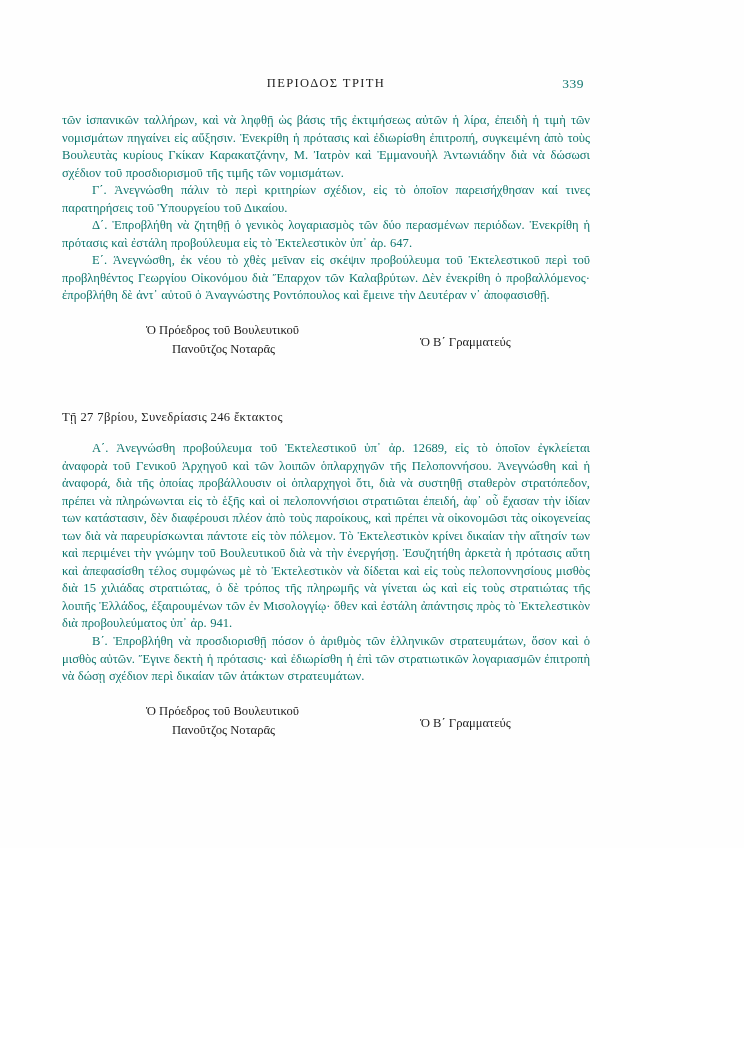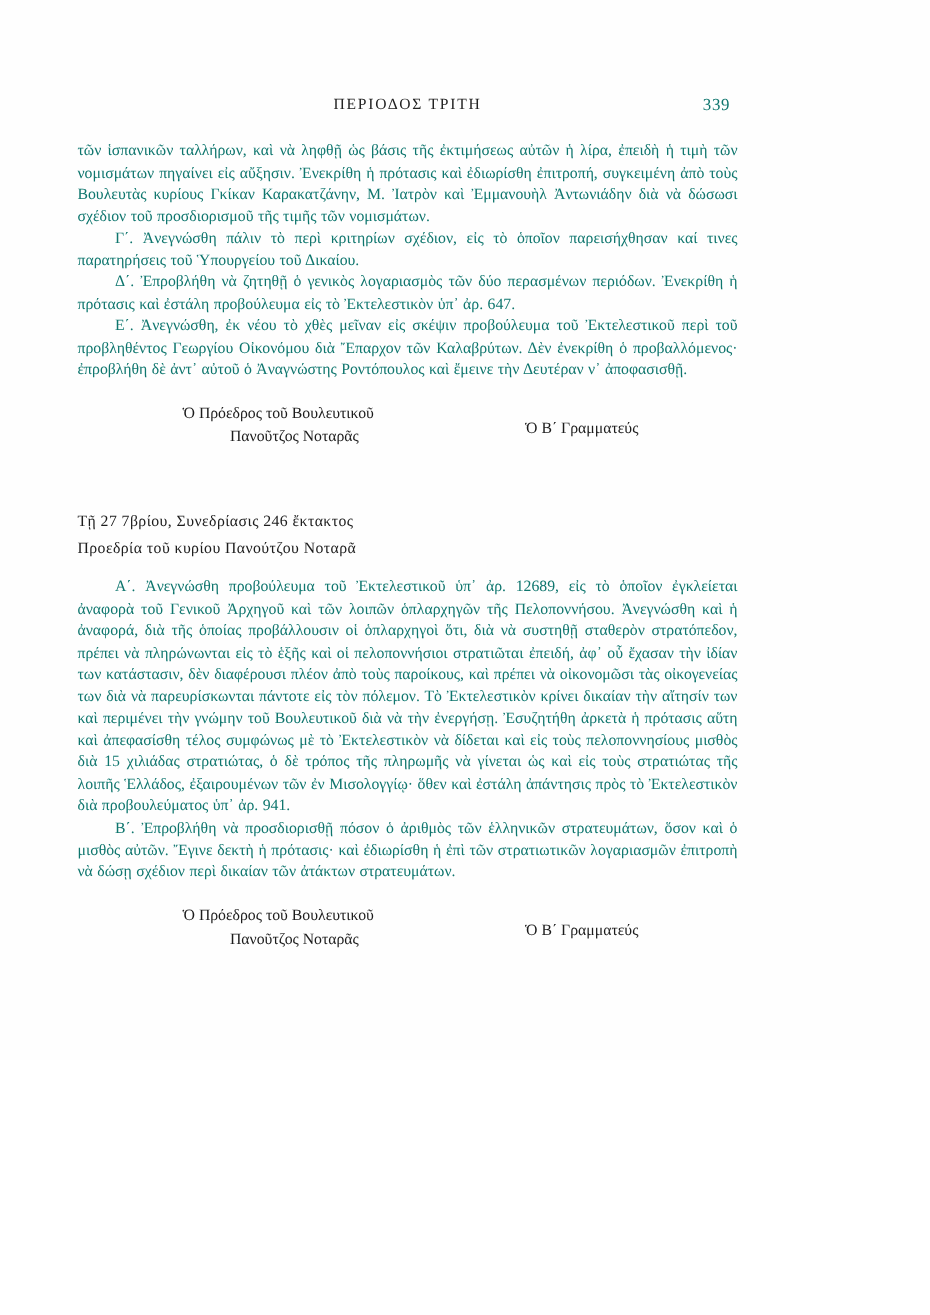--- a/index.html
+++ b/index.html
@@ -87,21 +87,20 @@
   }
   .sig-left {
     position: absolute;
     left: 46px;
     top: 0;
     margin-left: 38px;
   }
   .sig-left .sig-name {
     display: block;
     padding-left: 26px;
-    text-align: center;
   }
   .sig-right {
     position: absolute;
     left: 358px;
     top: 12px;
     white-space: nowrap;
   }
 
   
   .session-heading {
@@ -143,21 +142,20 @@
     <div class="signature">
       <div class="sig-left">
         <span>Ὁ Πρόεδρος τοῦ Βουλευτικοῦ</span>
         <span class="sig-name">Πανοῦτζος Νοταρᾶς</span>
       </div>
       <div class="sig-right">Ὁ Β΄ Γραμματεύς</div>
     </div>
 
     <div class="session-heading">
       <span class="line">Τῇ 27 7βρίου, Συνεδρίασις 246 ἔκτακτος</span>
-      <span class="line">Προεδρία τοῦ κυρίου Πανούτζου Νοταρᾶ</span>
     </div>
     <div class="spacer-after-heading"></div>
 
     <p class="para indent">Α΄. Ἀνεγνώσθη προβούλευμα τοῦ Ἐκτελεστικοῦ ὑπ᾽ ἀρ. 12689, εἰς τὸ ὁποῖον ἐγκλείεται ἀναφορὰ τοῦ Γενικοῦ Ἀρχηγοῦ καὶ τῶν λοιπῶν ὁπλαρχηγῶν τῆς Πελοποννήσου. Ἀνεγνώσθη καὶ ἡ ἀναφορά, διὰ τῆς ὁποίας προβάλλουσιν οἱ ὁπλαρχηγοὶ ὅτι, διὰ νὰ συστηθῇ σταθερὸν στρατόπεδον, πρέπει νὰ πληρώνωνται εἰς τὸ ἑξῆς καὶ οἱ πελοποννήσιοι στρατιῶται ἐπειδή, ἀφ᾽ οὗ ἔχασαν τὴν ἰδίαν των κατάστασιν, δὲν διαφέρουσι πλέον ἀπὸ τοὺς παροίκους, καὶ πρέπει νὰ οἰκονομῶσι τὰς οἰκογενείας των διὰ νὰ παρευρίσκωνται πάντοτε εἰς τὸν πόλεμον. Τὸ Ἐκτελεστικὸν κρίνει δικαίαν τὴν αἴτησίν των καὶ περιμένει τὴν γνώμην τοῦ Βουλευτικοῦ διὰ νὰ τὴν ἐνεργήσῃ. Ἐσυζητήθη ἀρκετὰ ἡ πρότασις αὕτη καὶ ἀπεφασίσθη τέλος συμφώνως μὲ τὸ Ἐκτελεστικὸν νὰ δίδεται καὶ εἰς τοὺς πελοποννησίους μισθὸς διὰ 15 χιλιάδας στρατιώτας, ὁ δὲ τρόπος τῆς πληρωμῆς νὰ γίνεται ὡς καὶ εἰς τοὺς στρατιώτας τῆς λοιπῆς Ἑλλάδος, ἐξαιρουμένων τῶν ἐν Μισολογγίῳ· ὅθεν καὶ ἐστάλη ἀπάντησις πρὸς τὸ Ἐκτελεστικὸν διὰ προβουλεύματος ὑπ᾽ ἀρ. 941.</p>
 
     <p class="para indent">Β΄. Ἐπροβλήθη νὰ προσδιορισθῇ πόσον ὁ ἀριθμὸς τῶν ἑλληνικῶν στρατευμάτων, ὅσον καὶ ὁ μισθὸς αὐτῶν. Ἔγινε δεκτὴ ἡ πρότασις· καὶ ἐδιωρίσθη ἡ ἐπὶ τῶν στρατιωτικῶν λογαριασμῶν ἐπιτροπὴ νὰ δώσῃ σχέδιον περὶ δικαίαν τῶν ἀτάκτων στρατευμάτων.</p>
 
     <div class="signature">
       <div class="sig-left">
         <span>Ὁ Πρόεδρος τοῦ Βουλευτικοῦ</span>

